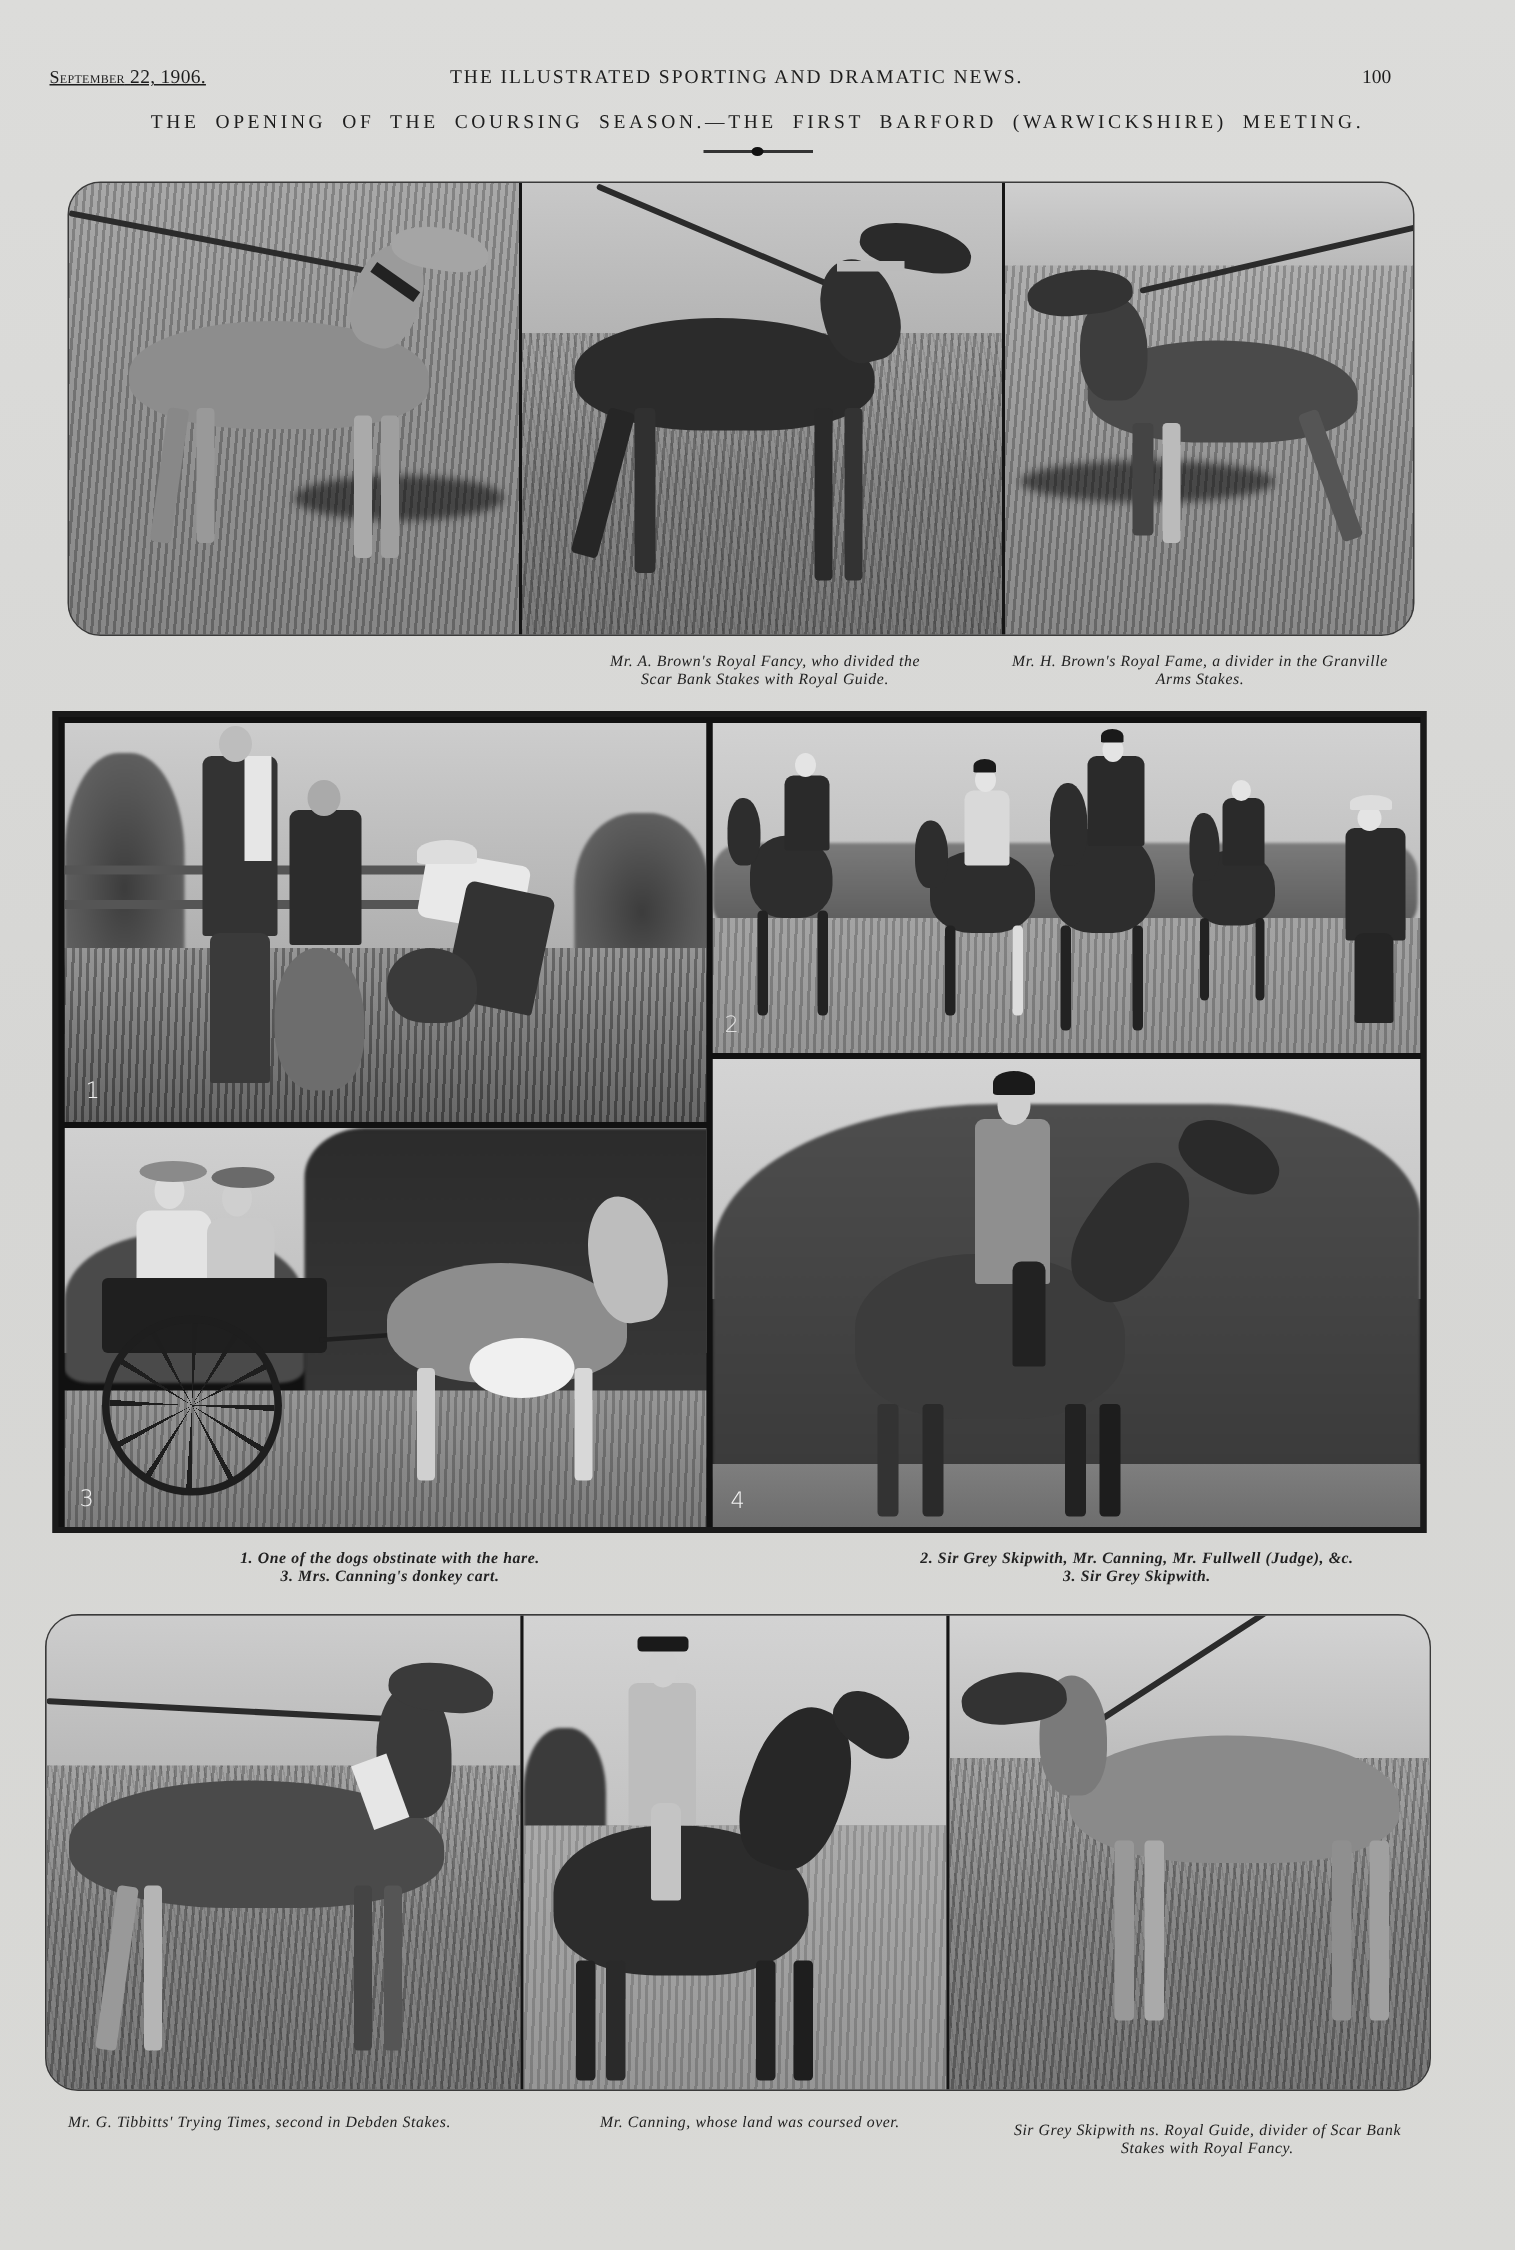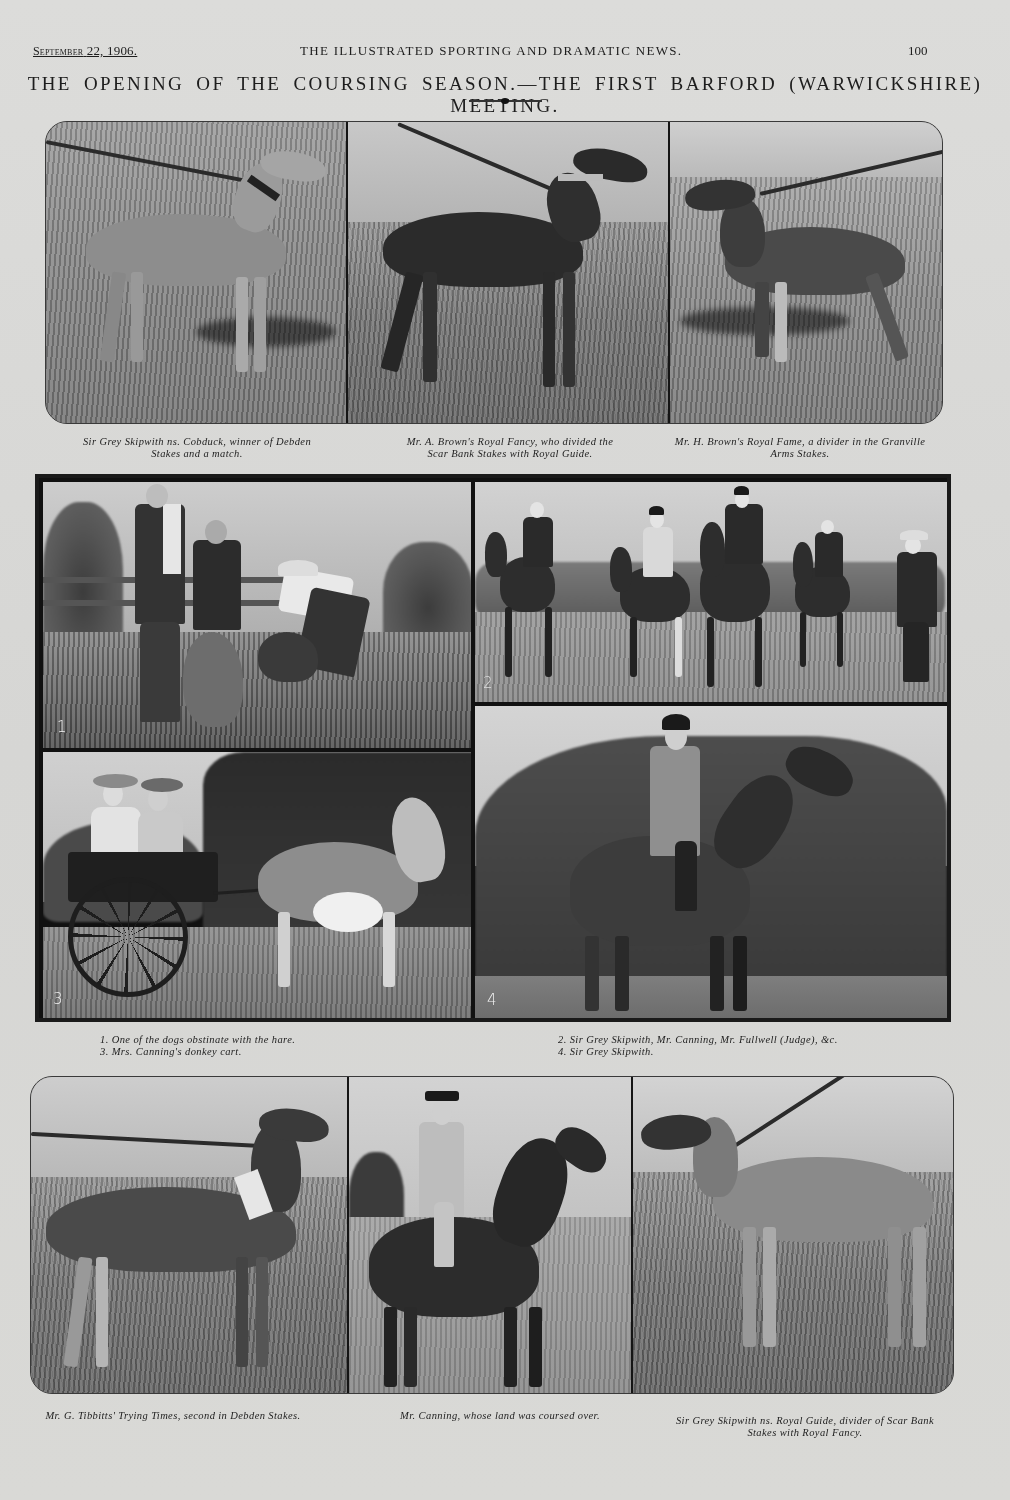--- a/index.html
+++ b/index.html
@@ -16,21 +16,21 @@
     background: linear-gradient(180deg, #dcdcda 0%, #d6d6d4 50%, #d9d9d6 100%);
   }
   
   .running-head { position: absolute; top: 43px; left: 0; width: 1010px; height: 20px; }
   .rh-date { position: absolute; left: 33px; top: 0; font-size: 13px; letter-spacing: 0.2px; text-decoration: underline; }
   .rh-date .sc { font-variant: small-caps; font-size: 12px; }
   .rh-title { position: absolute; left: 300px; top: 0; font-size: 13px; letter-spacing: 1.3px; }
   .rh-page { position: absolute; left: 908px; top: 0; font-size: 13px; }
   .headline {
     position: absolute; top: 73px; left: 0; width: 1010px; text-align: center;
-    font-size: 19px; letter-spacing: 2.4px; word-spacing: 5px;
+    font-size: 13px; letter-spacing: 2.4px; word-spacing: 5px;
   }
   .ornament { position: absolute; top: 100px; left: 469px; width: 73px; height: 2px; background: #333; }
   .ornament::after {
     content: ""; position: absolute; left: 32px; top: -2px; width: 8px; height: 6px;
     background: #111; border-radius: 50%;
   }
 
   
   .frame {
     position: absolute; border: 1.5px solid #3a3a3a; overflow: hidden; background: #888;
@@ -62,21 +62,21 @@
 
   .num-label {
     position: absolute; color: #f2f2f2; font-family: "DejaVu Sans", sans-serif; font-size: 15px; font-weight: 300;
   }
 
   
   .caption {
     position: absolute; font-style: italic; font-size: 10.5px; line-height: 12px;
     text-align: center; letter-spacing: 0.4px; color: #222;
   }
-  .caption.left { text-align: left; }
+  .caption.left { text-align: center; font-weight: bold; }
   .caption .cap-line { display: block; }
 </style>
 </head>
 <body>
 
 <div class="page">
 
   <div class="running-head">
     <span class="rh-date"><span class="sc">September</span> <span>22, 1906.</span></span>
     <span class="rh-title">THE ILLUSTRATED SPORTING AND DRAMATIC NEWS.</span>
@@ -124,24 +124,20 @@
       <div class="leash" style="left:90px; top:70px; width:190px; transform:rotate(-13deg);"></div>
       <div class="dog-body" style="left:55px; top:105px; width:180px; height:68px; background:#4a4a4a;"></div>
       <div class="dog-body" style="left:50px; top:75px; width:45px; height:70px; background:#3d3d3d;"></div>
       <div class="dog-body" style="left:15px; top:58px; width:70px; height:30px; background:#333; transform:rotate(-6deg);"></div>
       <div class="leg" style="left:85px; top:160px; width:14px; height:75px; background:#444;"></div>
       <div class="leg" style="left:105px; top:160px; width:12px; height:80px; background:#bbb;"></div>
       <div class="leg" style="left:210px; top:150px; width:14px; height:90px; background:#555; transform:rotate(-20deg);"></div>
     </div>
   </div>
 
-  <div class="caption" style="left:62px; top:436px; width:270px;">
-    <span class="cap-line">Sir Grey Skipwith ns. Cobduck, winner of Debden</span>
-    <span class="cap-line">Stakes and a match.</span>
-  </div>
   <div class="caption" style="left:650px; top:436px; width:300px;">
     <span class="cap-line">Mr. H. Brown's Royal Fame, a divider in the Granville</span>
     <span class="cap-line">Arms Stakes.</span>
   </div>
   <div class="caption" style="left:375px; top:436px; width:270px;">
     <span class="cap-line">Mr. A. Brown's Royal Fancy, who divided the</span>
     <span class="cap-line">Scar Bank Stakes with Royal Guide.</span>
   </div>
 
   <div class="frame" style="left:35px; top:474px; width:916px; height:548px; border:4px solid #1a1a1a; background:#111;">
@@ -254,21 +250,21 @@
       <span class="num-label" style="left:12px; top:285px;">4</span>
     </div>
   </div>
 
   <div class="caption left" style="left:100px; top:1034px; width:320px;">
     <span class="cap-line">1. One of the dogs obstinate with the hare.</span>
     <span class="cap-line">3. Mrs. Canning's donkey cart.</span>
   </div>
   <div class="caption left" style="left:558px; top:1034px; width:400px;">
     <span class="cap-line">2. Sir Grey Skipwith, Mr. Canning, Mr. Fullwell (Judge), &amp;c.</span>
-    <span class="cap-line">4. Sir Grey Skipwith.</span>
+    <span class="cap-line">3. Sir Grey Skipwith.</span>
   </div>
 
   <div class="frame rounded" style="left:30px; top:1076px; width:924px; height:318px;">
 
     <div class="panel" style="left:0; width:316px;">
       <div class="sky" style="height:120px; background:linear-gradient(180deg,#cdcdcd,#b5b5b5);"></div>
       <div class="field" style="top:100px;"></div>
       <div class="leash" style="left:0; top:55px; width:240px; transform:rotate(3deg);"></div>
       <div class="dog-body" style="left:15px; top:110px; width:250px; height:85px; background:#4a4a4a;"></div>
       <div class="dog-body" style="left:220px; top:45px; width:50px; height:90px; background:#3a3a3a;"></div>

